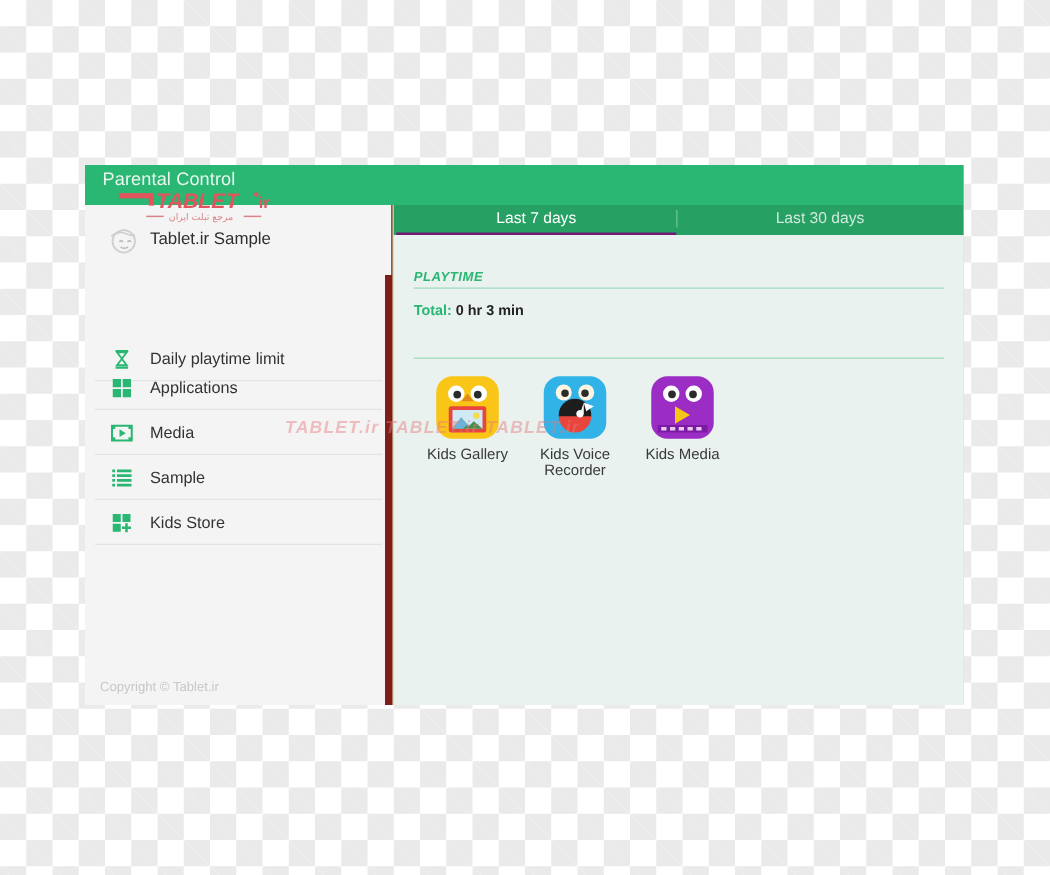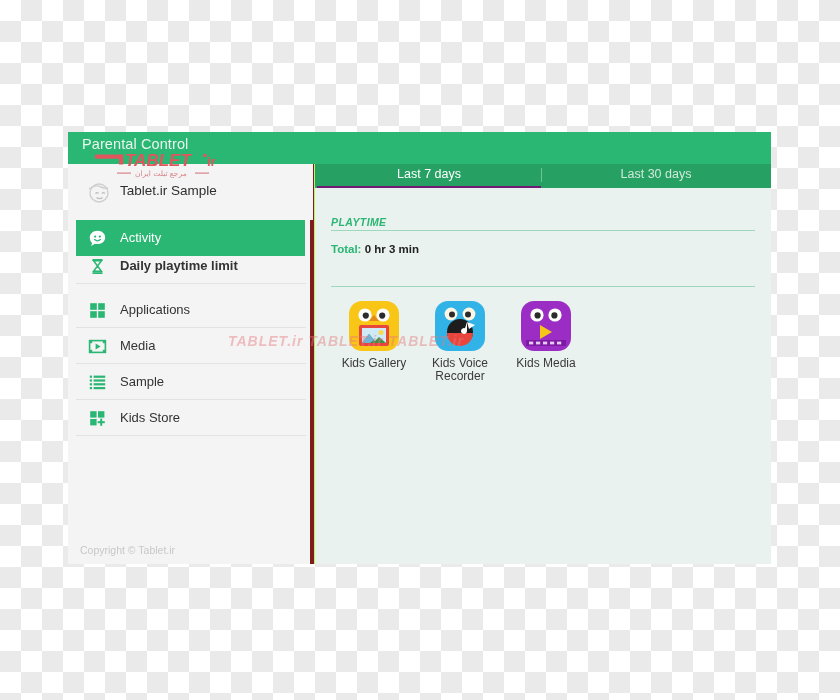--- a/index.html
+++ b/index.html
@@ -50,21 +50,21 @@
   }
 
   
   #sidebar {
     position: absolute;
     left: 0;
     top: 32px;
     width: 246px;
     height: 400px;
     background: #f4f4f4;
-    border-right: 4px solid #7f1d1d;
+    border-right: 6px solid #7f1d1d;
     box-sizing: border-box;
   }
   #profile-row {
     position: absolute;
     left: 0; top: 0;
     width: 245px;
     height: 56px;
     background: #f4f4f4;
   }
   #profile-avatar {
@@ -258,33 +258,22 @@
           <path d="M4 14 a9 9 0 0 1 18 0 a9 9 0 0 1 -18 0 z" fill="none" stroke="#cfcfcf" stroke-width="1.4"></path>
           <path d="M3 10 q6 -5 12 -2 q4 2 7 1" fill="none" stroke="#cfcfcf" stroke-width="1.4"></path>
           <path d="M9.5 14.5 q1.5 -1.6 3 0" fill="none" stroke="#bdbdbd" stroke-width="1.3"></path>
           <path d="M16 14.5 q1.4 -1.6 2.8 0" fill="none" stroke="#bdbdbd" stroke-width="1.3"></path>
           <path d="M10.5 18.5 q3 2.2 6 0" fill="none" stroke="#bdbdbd" stroke-width="1.3"></path>
         </svg>
       </span>
       <span id="profile-name">Tablet.ir Sample</span>
     </div>
 
-    <div class="nav-item active" style="top:56px;">
-      <span class="nav-icon">
-        <svg width="19" height="19" viewBox="0 0 19 19">
-          <path d="M9.5 1.8 c4.4 0 7.7 2.9 7.7 6.6 c0 3.7 -3.3 6.6 -7.7 6.6 c-.9 0 -1.8 -.12 -2.6 -.35 L3.2 17 l.9 -3.1 C2.6 12.7 1.8 10.8 1.8 8.4 c0 -3.7 3.3 -6.6 7.7 -6.6 z" fill="#ffffff"></path>
-          <circle cx="7.2" cy="7.6" r="1.15" fill="#2ab673"></circle>
-          <circle cx="11.8" cy="7.6" r="1.15" fill="#2ab673"></circle>
-          <path d="M6.6 10.6 q2.9 2.4 5.8 0" fill="none" stroke="#2ab673" stroke-width="1.3" stroke-linecap="round"></path>
-        </svg>
-      </span>
-      <span class="nav-label">Activity</span>
-    </div>
-
-    <div class="nav-item" style="top:84px;font-weight:bold;">
+
+    <div class="nav-item" style="top:105px;">
       <span class="nav-icon">
         <svg width="19" height="19" viewBox="0 0 19 19">
           <rect x="4.5" y="2" width="10" height="1.8" fill="#2ab673"></rect>
           <rect x="4.5" y="15.2" width="10" height="1.8" fill="#2ab673"></rect>
           <path d="M5.6 3.8 h7.8 l-3.9 5.2 l3.9 5.2 h-7.8 l3.9 -5.2 z" fill="none" stroke="#2ab673" stroke-width="1.5"></path>
         </svg>
       </span>
       <span class="nav-label">Daily playtime limit</span>
     </div>
 

